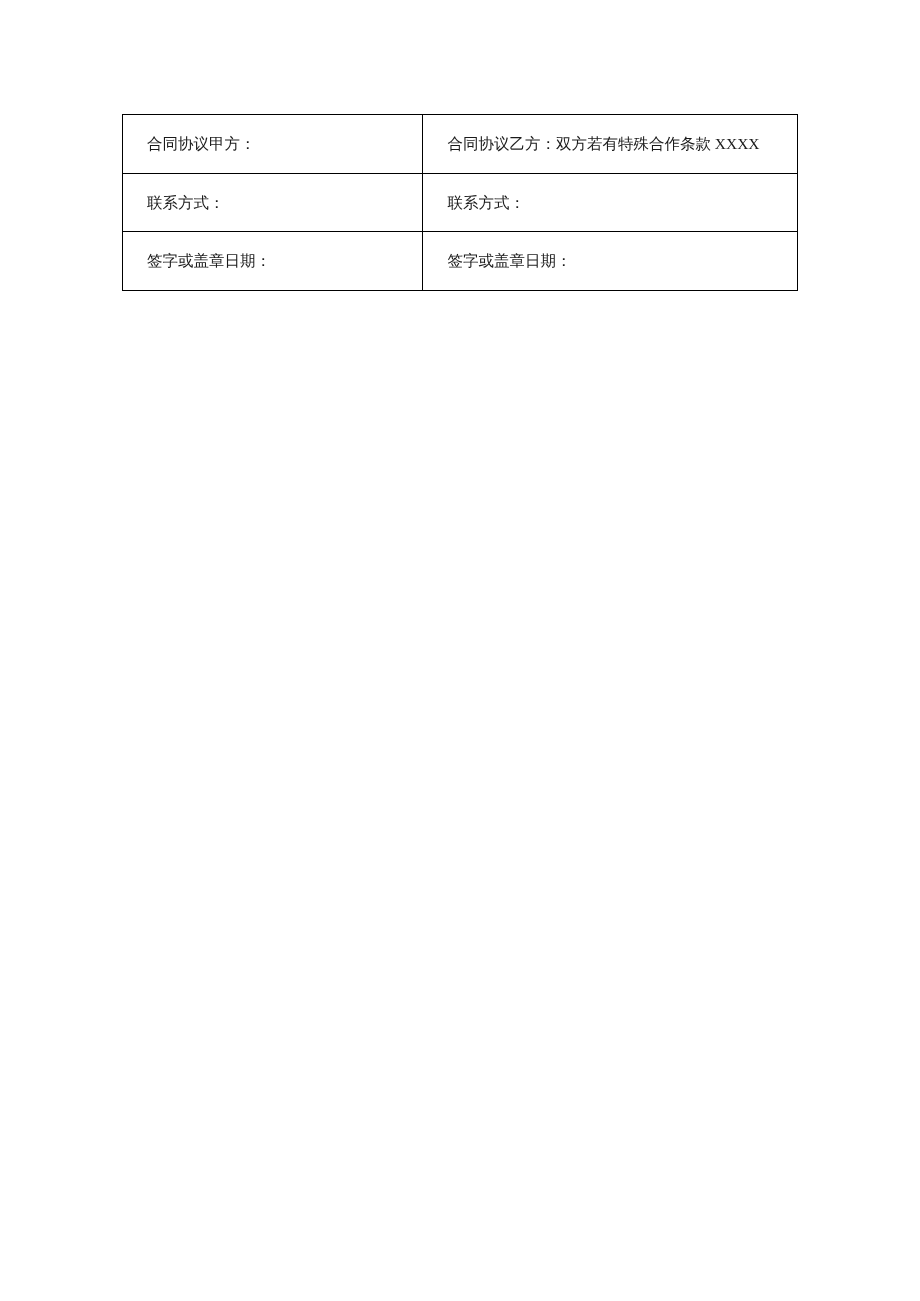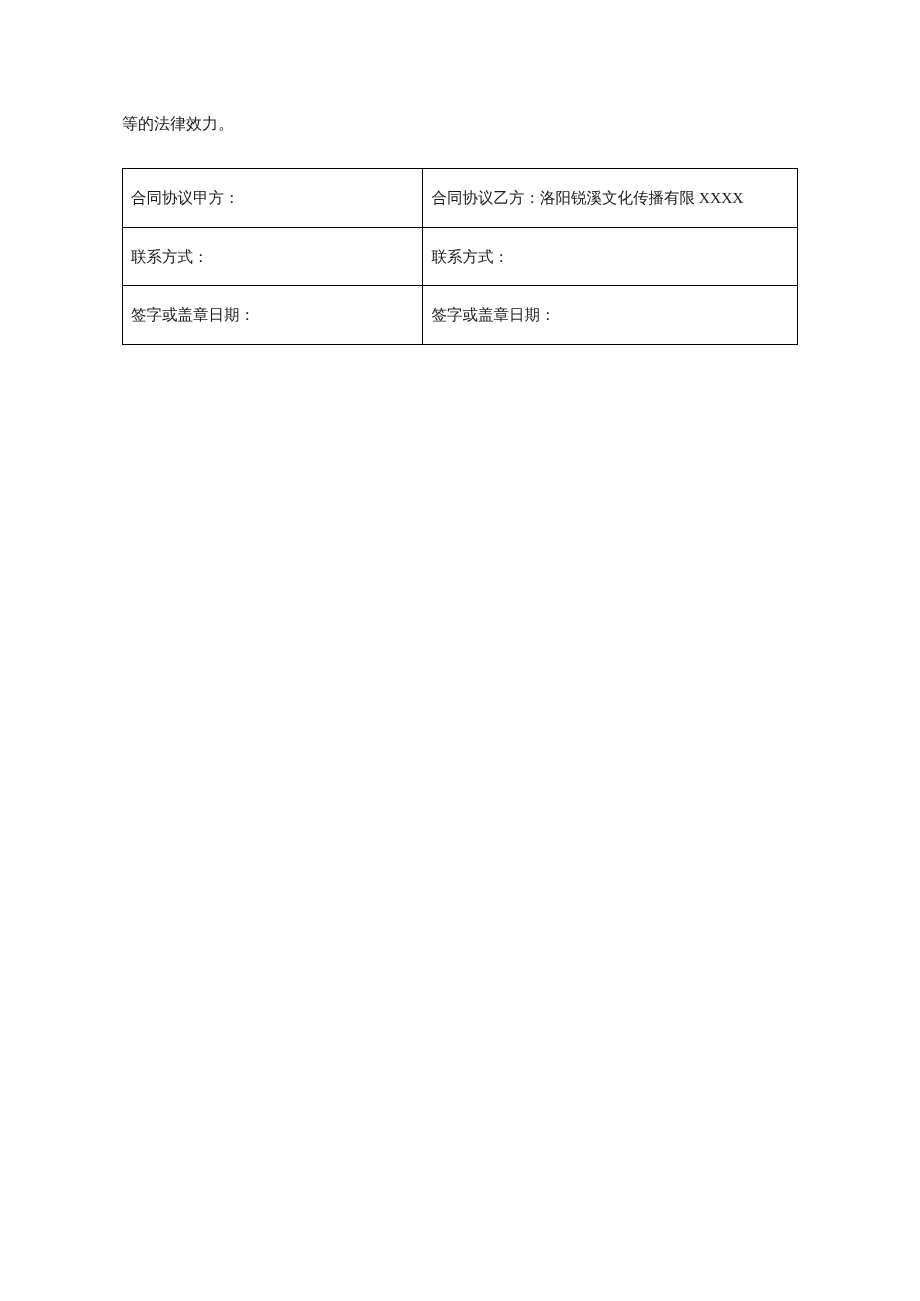--- a/index.html
+++ b/index.html
@@ -23,45 +23,44 @@
     text-align: justify;
   }
   table.sig {
     border-collapse: collapse;
     width: 100%;
     table-layout: fixed;
     margin-top: 6px;
   }
   table.sig td {
     border: 1px solid #000000;
-    padding: 18px 8px;
+    padding: 18px 24px;
     vertical-align: middle;
     font-size: 15.5px;
     line-height: 1.4;
   }
   table.sig col.left  { width: 44.5%; }
   table.sig col.right { width: 55.5%; }
 </style>
 </head>
 <body>
 
 <div class="page">
 
-  <p class="para">等的法律效力。</p>
 
 
   <table class="sig">
     <colgroup>
       <col class="left">
       <col class="right">
     </colgroup>
     <tbody>
       <tr>
         <td>合同协议甲方：</td>
-        <td>合同协议乙方：洛阳锐溪文化传播有限 XXXX</td>
+        <td>合同协议乙方：双方若有特殊合作条款 XXXX</td>
       </tr>
       <tr>
         <td>联系方式：</td>
         <td>联系方式：</td>
       </tr>
       <tr>
         <td>签字或盖章日期：</td>
         <td>签字或盖章日期：</td>
       </tr>
     </tbody>

